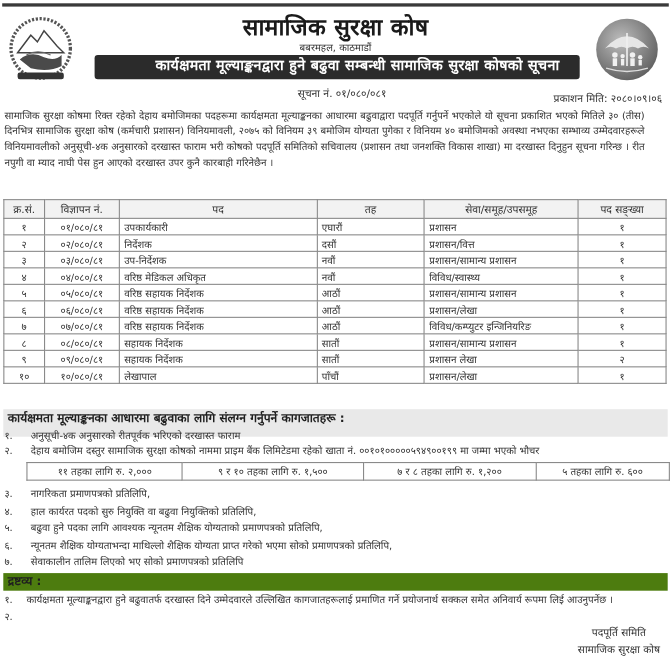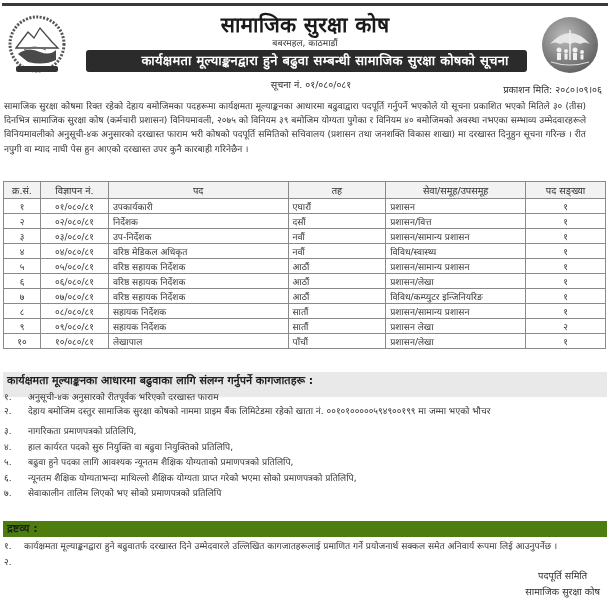--- a/index.html
+++ b/index.html
@@ -197,20 +197,30 @@
 
 <div class="docs">
   <div class="doc-item">
     <span class="doc-num">१.</span>
     <span>अनुसूची-४क अनुसारको रीतपूर्वक भरिएको दरखास्त फाराम</span>
   </div>
   <div class="doc-item">
     <span class="doc-num">२.</span>
     <span style="white-space:nowrap;">देहाय बमोजिम दस्तुर सामाजिक सुरक्षा कोषको नाममा प्राइम बैंक लिमिटेडमा रहेको खाता नं. ००१०१०००००५९४९००१९९ मा जम्मा भएको भौचर</span>
   </div>
+  <table class="fee-table">
+    <tbody>
+        <tr>
+      <td>११ तहका लागि रु. २,०००</td>
+      <td>९ र १० तहका लागि रु. १,५००</td>
+      <td>७ र ८ तहका लागि रु. १,२००</td>
+      <td>५ तहका लागि रु. ६००</td>
+    </tr>
+  </tbody>
+    </table>
   <div class="docs-rest">
     <div class="doc-item">
       <span class="doc-num">३.</span>
       <span>नागरिकता प्रमाणपत्रको प्रतिलिपि,</span>
     </div>
     <div class="doc-item">
       <span class="doc-num">४.</span>
       <span>हाल कार्यरत पदको सुरु नियुक्ति वा बढुवा नियुक्तिको प्रतिलिपि,</span>
     </div>
     <div class="doc-item">

